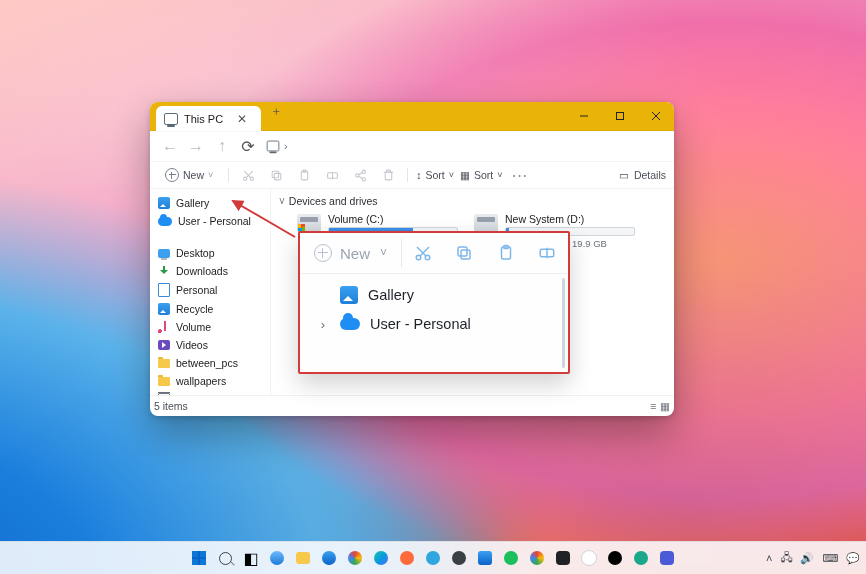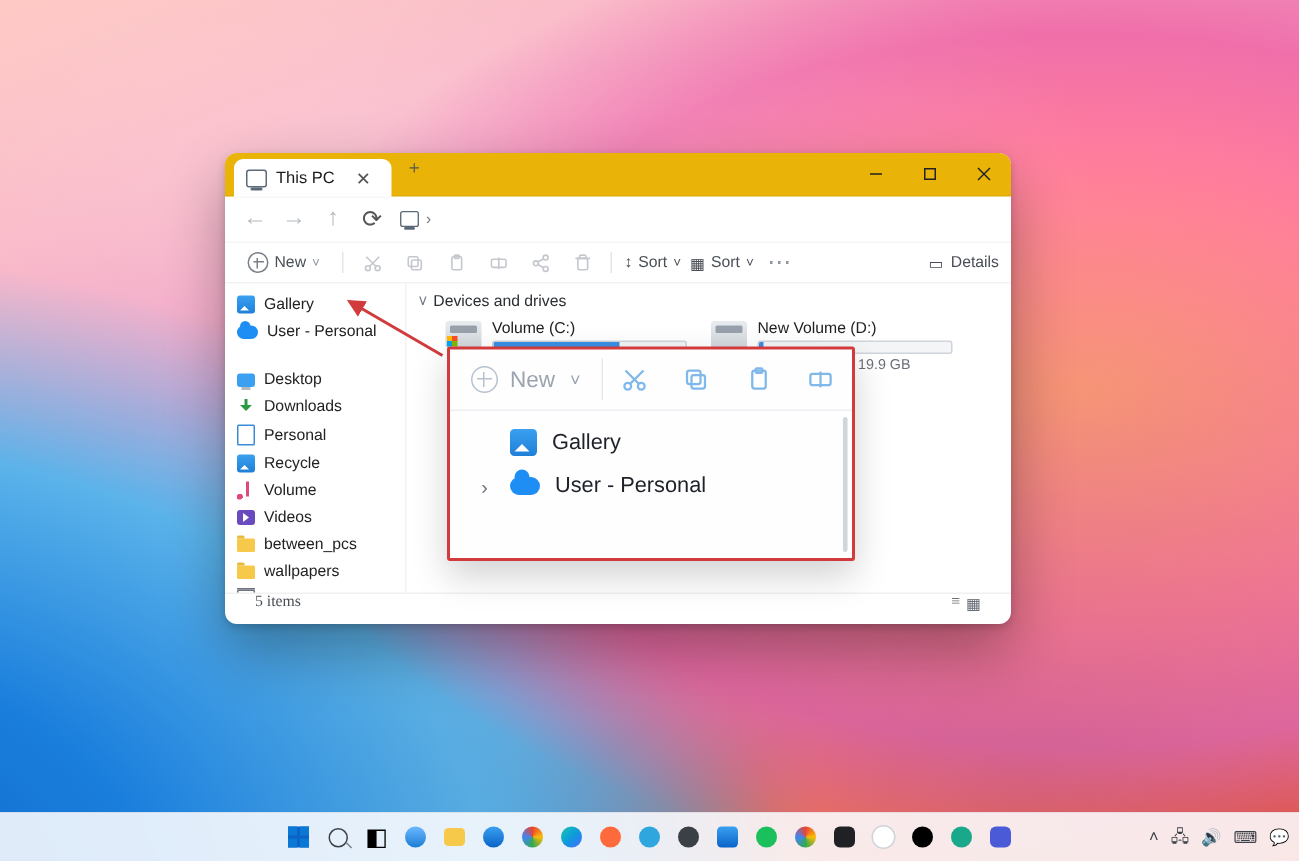--- a/index.html
+++ b/index.html
@@ -75,21 +75,21 @@
   .drives{display:flex;gap:16px;padding:4px 10px 0 26px;}
   .drive{display:flex;gap:7px;align-items:flex-start;}
   .drv-ic{width:24px;height:18px;background:linear-gradient(#e9ecef,#cfd5db);border-radius:2px;position:relative;margin-top:1px;}
   .drv-ic::after{content:"";position:absolute;left:3px;right:3px;top:3px;height:5px;background:#98a1ab;border-radius:1px;}
   .drv-ic.win::before{content:"";position:absolute;left:1px;bottom:1px;width:7px;height:7px;background:conic-gradient(#f25022 0 25%,#7fba00 0 50%,#00a4ef 0 75%,#ffb900 0 100%);}
   .drv-meta{display:flex;flex-direction:column;gap:2px;min-width:120px;}
   .drv-name{font-size:10.5px;}
   .bar{width:128px;height:7px;border:1px solid #cfd5db;border-radius:2px;overflow:hidden;background:#f3f5f7;}
   .bar>i{display:block;height:100%;background:#3a8fe6;}
   .drv-free{font-size:9.5px;color:#6a7079;}
-  .statusbar{height:20px;border-top:1px solid rgba(0,0,0,0.06);display:flex;padding:0 20px;font-size:10.5px;color:#4a4f57;font-family:Liberation Serif, serif;}
+  .statusbar{height:20px;border-top:1px solid rgba(0,0,0,0.06);display:flex;align-items:center;padding:0 4px;font-size:10.5px;color:#4a4f57;}
   .statusbar .view-sw{margin-left:auto;display:flex;gap:4px;color:#6a7079;}
   
   .taskbar{position:absolute;left:0;right:0;bottom:0;height:32px;background:rgba(252,252,254,0.88);backdrop-filter:blur(6px);display:flex;align-items:center;border-top:1px solid rgba(0,0,0,0.06);}
   .tb-center{position:absolute;left:50%;transform:translateX(-50%);display:flex;gap:6px;align-items:center;}
   .tb-right{position:absolute;right:6px;display:flex;align-items:center;gap:8px;color:#3c4149;font-size:11px;}
   .tk{width:20px;height:20px;border-radius:4px;display:flex;align-items:center;justify-content:center;}
   .winlogo{width:14px;height:14px;background:conic-gradient(#0a63c9 0 25%,#0a63c9 0 50%,#0a63c9 0 75%,#0a63c9 0 100%);display:grid;grid-template-columns:1fr 1fr;grid-template-rows:1fr 1fr;gap:1.6px;}
   .winlogo>i{background:#0a78d4;}
   .dot{width:14px;height:14px;border-radius:50%;}
   
@@ -276,21 +276,21 @@
               <span class="drv-name">Volume (C:)</span>
               <span class="bar">
                   <i style="width:66%"></i>
                 </span>
               <span class="drv-free">32.9 GB free of 99.3 GB</span>
             </div>
           </div>
           <div class="drive">
             <span class="drv-ic"></span>
             <div class="drv-meta">
-              <span class="drv-name">New Volume (D:)</span>
+              <span class="drv-name">New System (D:)</span>
               <span class="bar">
                   <i style="width:2%"></i>
                 </span>
               <span class="drv-free">19.9 GB free of 19.9 GB</span>
             </div>
           </div>
         </div>
       </div>
     </div>
 

